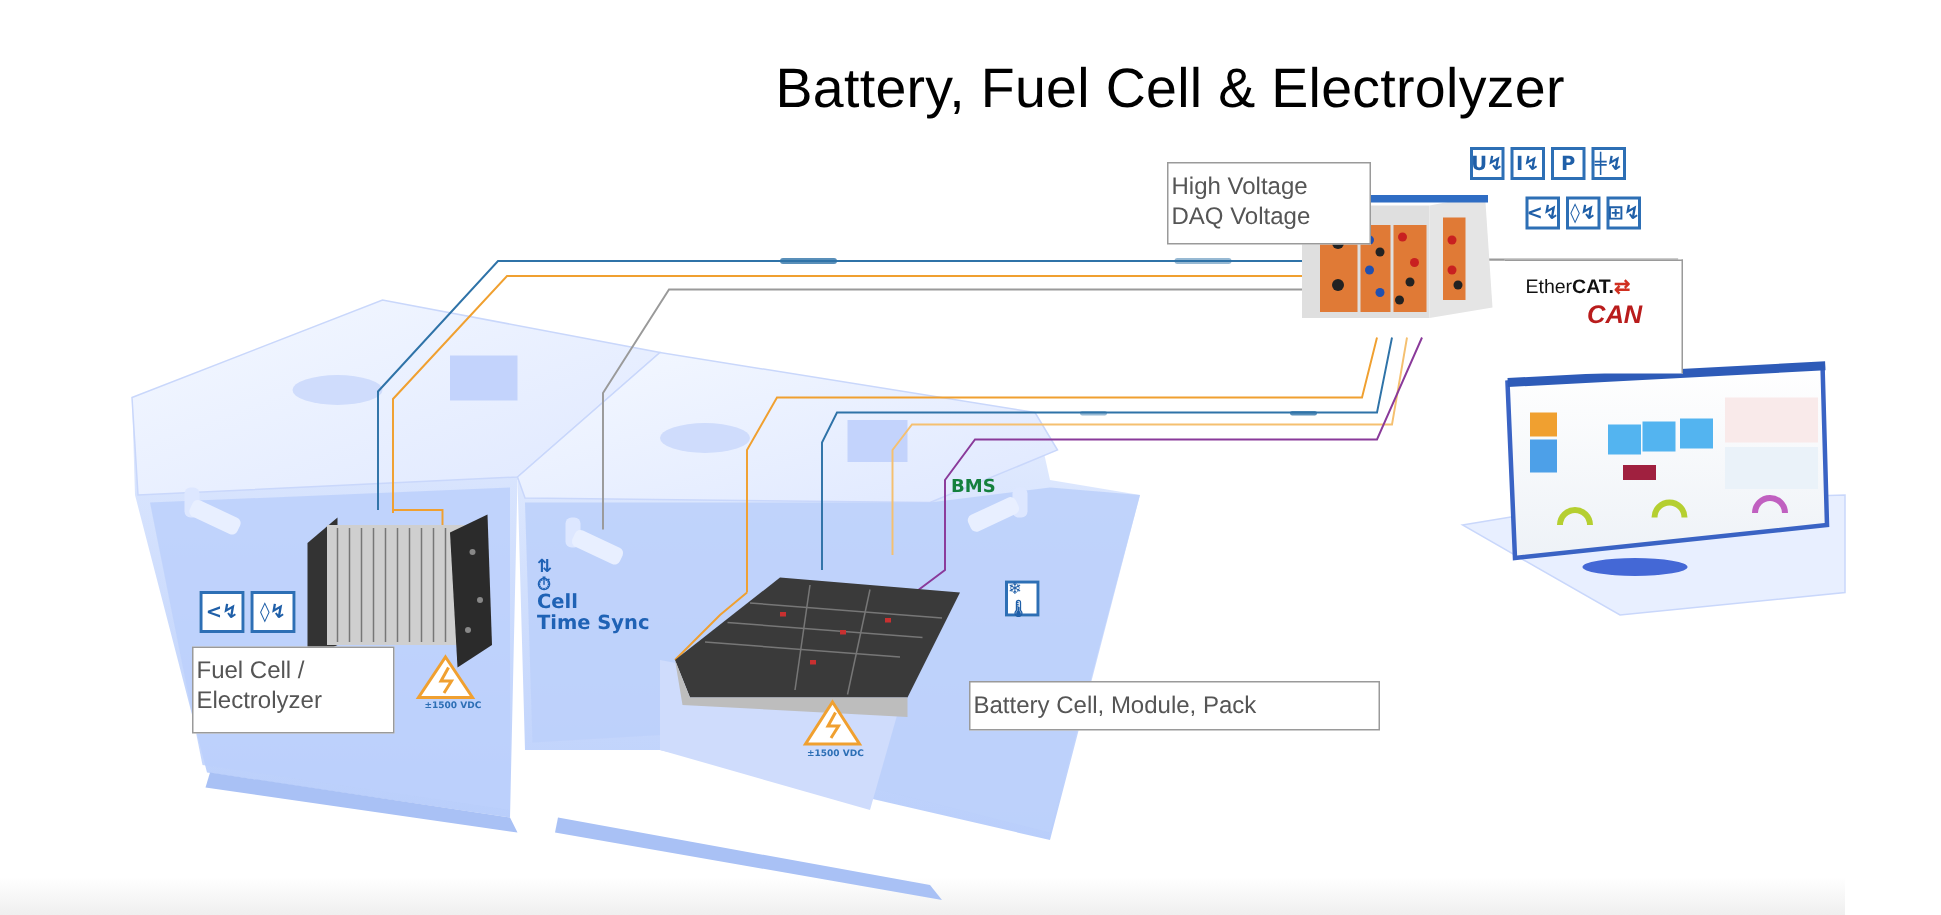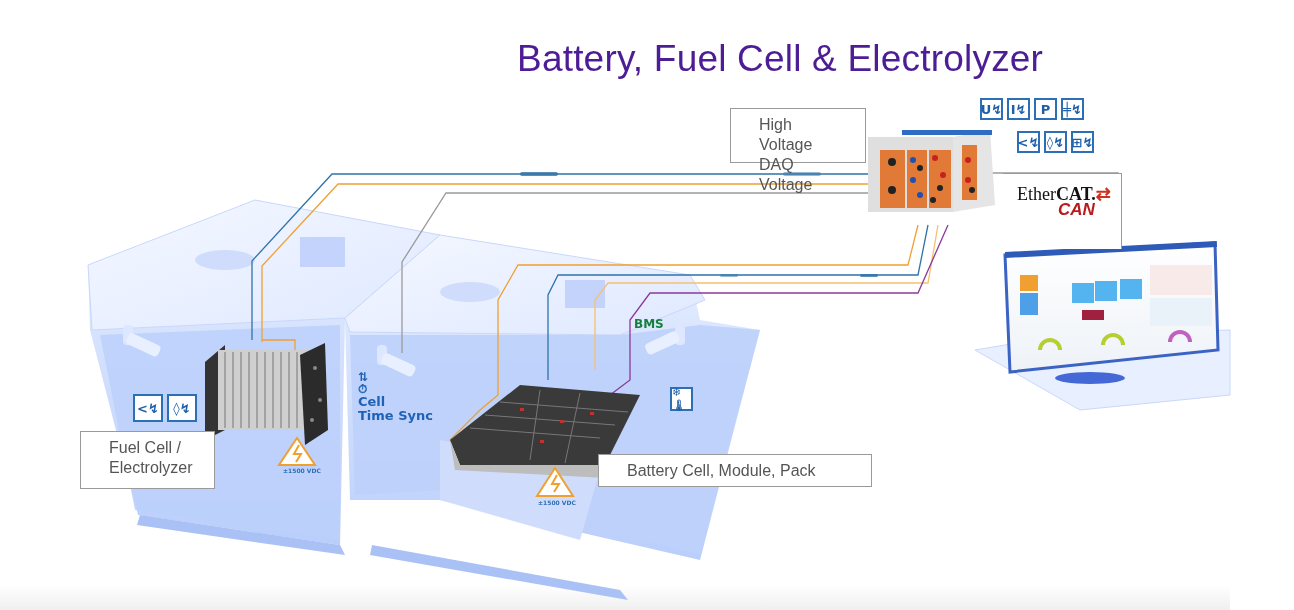--- a/index.html
+++ b/index.html
@@ -1,28 +1,28 @@
 <!DOCTYPE html>
 <html><head>
 <meta charset="utf-8">
 <style>
   html,body{margin:0;padding:0;}
   body{width:1294px;height:610px;position:relative;overflow:hidden;background:#ffffff;font-family:"DejaVu Sans",sans-serif;}
   .abs{position:absolute;}
   .bottom-band{left:0;top:585px;width:1230px;height:25px;background:linear-gradient(#ffffff,#efefef);}
-  .title{left:517px;top:38px;font-size:37px;color:#4c1d95;font-family:"Liberation Sans",sans-serif;letter-spacing:0.2px;white-space:nowrap;font-weight:300;}
-  .label-box{background:#fff;border:1px solid #9a9a9a;color:#555;font-family:"Liberation Sans",sans-serif;font-size:16px;line-height:20px;padding:6px 28px;box-sizing:border-box;}
+  .title{left:517px;top:38px;font-size:37px;color:#000000;font-family:"Liberation Sans",sans-serif;letter-spacing:0.2px;white-space:nowrap;font-weight:300;}
+  .label-box{background:#fff;border:1px solid #9a9a9a;color:#555;font-family:"Liberation Sans",sans-serif;font-size:16px;line-height:20px;padding:6px 2px;box-sizing:border-box;margin-left:48px;}
   .hv-label{left:730px;top:108px;width:136px;height:55px;}
   .fc-label{left:80px;top:431px;width:135px;height:58px;}
   .bat-label{left:598px;top:454px;width:274px;height:33px;font-size:16px;line-height:20px;}
   .icon-box{width:23px;height:22px;border:2px solid #2d6fb5;background:#fff;box-sizing:border-box;color:#1f5fa8;font-size:13px;display:flex;align-items:center;justify-content:center;font-family:"DejaVu Sans",sans-serif;font-weight:bold;}
   .bms{left:634px;top:317px;font-size:12px;font-weight:bold;color:#15803d;font-family:"DejaVu Sans",sans-serif;}
   .vts{left:358px;top:371px;color:#1f62b5;font-size:13px;font-weight:bold;line-height:14px;font-family:"DejaVu Sans",sans-serif;}
   .warn-label{font-size:6px;color:#2d6fb5;font-weight:bold;white-space:nowrap;}
-  .ethercat{left:1017px;top:183px;font-size:18px;color:#111;font-family:Liberation Serif, serif;}
+  .ethercat{left:1017px;top:183px;font-size:13px;color:#111;font-family:Liberation Sans, sans-serif;}
   .ethercat b{font-weight:900;}
   .can{left:1058px;top:200px;font-size:17px;color:#b91c1c;font-weight:900;font-style:italic;font-family:"Liberation Sans",sans-serif;}
 </style>
 </head>
 <body>
 
 <div class="abs bottom-band"></div>
 
 <svg class="abs" style="left:0;top:0" width="1294" height="610">
   <defs>

